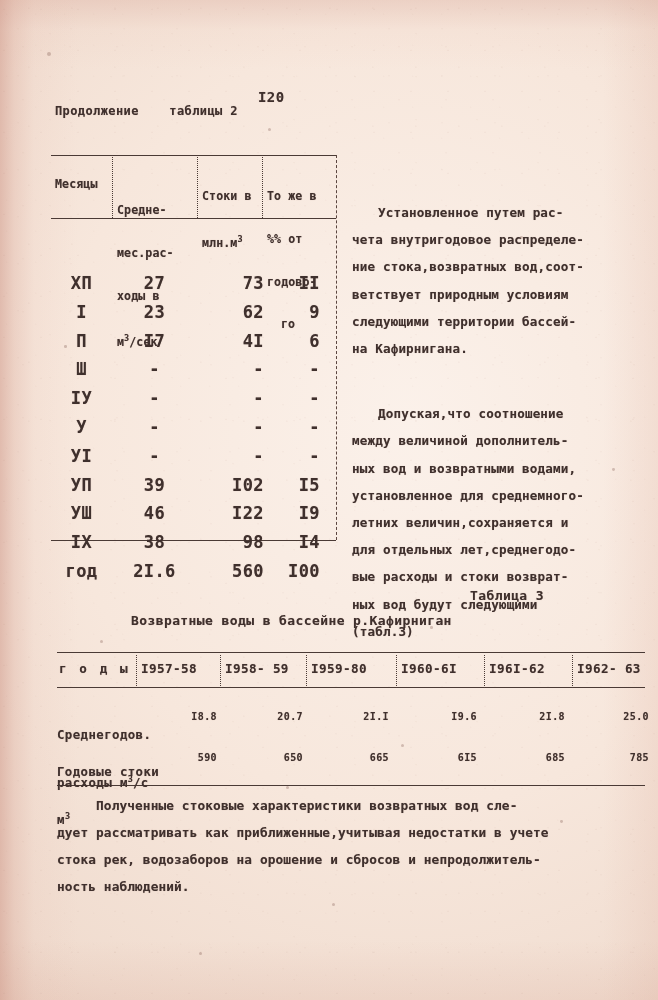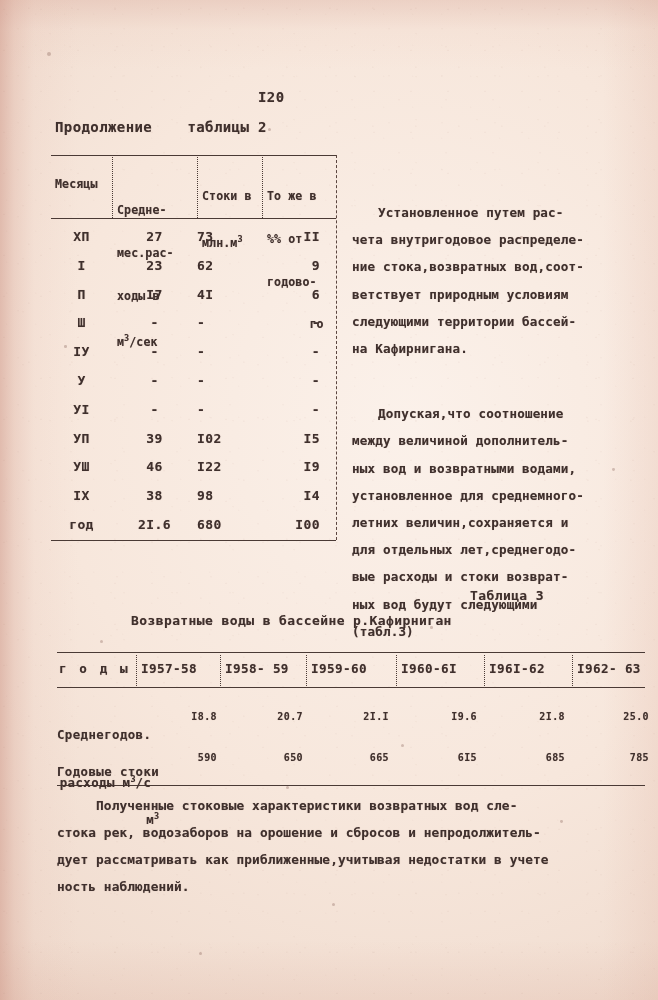--- a/index.html
+++ b/index.html
@@ -68,22 +68,22 @@
     font-weight: 700;
     text-shadow: 0 0 .7px rgba(90,62,56,.45);
   }
 
   #page-number {
     left: 258px; top: 89px;
     font-size: 14px;
   }
 
   #continuation-line {
-    left: 55px; top: 119px;
-    font-size: 14px;
+    left: 55px; top: 104px;
+    font-size: 12px;
   }
 
   
   #table1 {
     left: 51px; top: 155px;
     width: 285px; height: 385px;
   }
   #table1 .rule {
     position: absolute; left: 0; width: 285px;
     height: 0; border-top: 1.6px solid #4a3a35;
@@ -112,24 +112,24 @@
     position: absolute;
     font-size: 11.6px;
     line-height: 14.2px;
     letter-spacing: .1px;
   }
   #t1-head-months { left: 4px;   top: 22px; }
   #t1-head-disch  { left: 66px;  top: 20px;  }
   #t1-head-runoff { left: 151px; top: 6px;  }
   #t1-head-pct    { left: 216px; top: 6px;  }
 
-  .t1-row { position: absolute; left: 0; width: 285px; height: 29px; font-size: 13px; }
+  .t1-row { position: absolute; left: 0; width: 285px; height: 29px; font-size: 17px; margin-top: 44px; }
   .t1-c-month  { position: absolute; left: 0;   width: 61px;  text-align: center; }
   .t1-c-disch  { position: absolute; left: 61px;  width: 85px;  text-align: center; }
-  .t1-c-runoff { position: absolute; left: 146px; width: 85px;  text-align: left; padding-right: 18px; box-sizing: border-box; }
+  .t1-c-runoff { position: absolute; left: 146px; width: 85px;  text-align: right; padding-right: 18px; box-sizing: border-box; }
   .t1-c-pct    { position: absolute; left: 211px; width: 74px;  text-align: right; padding-right: 16px; box-sizing: border-box; }
 
   .sup { font-size: 8.5px; vertical-align: super; letter-spacing: 0; }
 
   
   #right-col {
     left: 352px; top: 161px;
     width: 300px;
   }
   #right-col p {
@@ -164,21 +164,21 @@
   #t3-rule-bottom { top: 133px; }
 
   #table3 .vsep {
     position: absolute; top: 3px; height: 31px;
     width: 0; border-left: 1.7px dotted #4a3a35;
   }
 
   #t3-head-label { position: absolute; left: 2px; top: 9px; font-size: 12.6px; letter-spacing: 2.6px; }
   .t3-year { position: absolute; top: 9px; font-size: 12.6px; }
 
-  .t3-rowlabel { position: absolute; font-size: 12.4px; line-height: 15px; text-align: right; }
+  .t3-rowlabel { position: absolute; font-size: 12.4px; line-height: 15px; }
   #t3-label-discharge { left: 0px;  top: 45px; }
   #t3-label-runoff    { left: 0px;  top: 82px; }
 
   .t3-val { position: absolute; font-size: 10px; text-align: right; }
 
   
   #bottom-par {
     left: 57px; top: 792px;
     width: 592px;
   }
@@ -226,35 +226,35 @@
 
       <div class="t1-head txt" id="t1-head-runoff">
         <div>Стоки в</div>
         <div><span>млн.м</span><span class="sup">3</span></div>
       </div>
 
       <div class="t1-head txt" id="t1-head-pct">
         <div>То же в</div>
         <div>%% от</div>
         <div>годово-</div>
-        <div style="padding-left:14px;text-align:right;">го</div>
+        <div style="padding-left:14px;">го</div>
       </div>
 
       <div id="t1-rows">
           <div class="t1-row txt" style="top: 74px;"><div class="t1-c-month">ХП</div><div class="t1-c-disch">27</div><div class="t1-c-runoff">73</div><div class="t1-c-pct">II</div></div>
           <div class="t1-row txt" style="top: 102.8px;"><div class="t1-c-month">I</div><div class="t1-c-disch">23</div><div class="t1-c-runoff">62</div><div class="t1-c-pct">9</div></div>
           <div class="t1-row txt" style="top: 131.6px;"><div class="t1-c-month">П</div><div class="t1-c-disch">I7</div><div class="t1-c-runoff">4I</div><div class="t1-c-pct">6</div></div>
           <div class="t1-row txt" style="top: 160.4px;"><div class="t1-c-month">Ш</div><div class="t1-c-disch">-</div><div class="t1-c-runoff">-</div><div class="t1-c-pct">-</div></div>
           <div class="t1-row txt" style="top: 189.2px;"><div class="t1-c-month">IУ</div><div class="t1-c-disch">-</div><div class="t1-c-runoff">-</div><div class="t1-c-pct">-</div></div>
           <div class="t1-row txt" style="top: 218px;"><div class="t1-c-month">У</div><div class="t1-c-disch">-</div><div class="t1-c-runoff">-</div><div class="t1-c-pct">-</div></div>
           <div class="t1-row txt" style="top: 246.8px;"><div class="t1-c-month">УI</div><div class="t1-c-disch">-</div><div class="t1-c-runoff">-</div><div class="t1-c-pct">-</div></div>
           <div class="t1-row txt" style="top: 275.6px;"><div class="t1-c-month">УП</div><div class="t1-c-disch">39</div><div class="t1-c-runoff">I02</div><div class="t1-c-pct">I5</div></div>
           <div class="t1-row txt" style="top: 304.4px;"><div class="t1-c-month">УШ</div><div class="t1-c-disch">46</div><div class="t1-c-runoff">I22</div><div class="t1-c-pct">I9</div></div>
           <div class="t1-row txt" style="top: 333.2px;"><div class="t1-c-month">IX</div><div class="t1-c-disch">38</div><div class="t1-c-runoff">98</div><div class="t1-c-pct">I4</div></div>
-          <div class="t1-row txt" style="top: 362px;"><div class="t1-c-month">год</div><div class="t1-c-disch">2I.6</div><div class="t1-c-runoff">680</div><div class="t1-c-pct">I00</div></div>
+          <div class="t1-row txt" style="top: 362px;"><div class="t1-c-month">год</div><div class="t1-c-disch">2I.6</div><div class="t1-c-runoff">560</div><div class="t1-c-pct">I00</div></div>
         </div>
     </div>
 
     <div class="abs txt" id="right-col">
       <div id="rc-p1"><p class="indent">Установленное путем рас-</p><p>чета внутригодовое распределе-</p><p>ние стока,возвратных вод,соот-</p><p>ветствует природным условиям</p><p>следующими территории бассей-</p><p>на Кафирнигана.</p></div>
       <div id="rc-p2"><p class="indent">Допуская,что соотношение</p><p>между величиной дополнитель-</p><p>ных вод и возвратными водами,</p><p>установленное для среднемного-</p><p>летних величин,сохраняется и</p><p>для отдельных лет,среднегодо-</p><p>вые расходы и стоки возврат-</p><p>ных вод будут следующими</p><p>(табл.3)</p></div>
     </div>
 
     <div class="abs txt" id="table3-label">Таблица 3</div>
     <div class="abs txt" id="table3-caption">Возвратные воды в бассейне р.Кафирниган</div>
@@ -262,21 +262,21 @@
     <div class="abs" id="table3">
       <div class="rule" id="t3-rule-top"></div>
       <div class="rule" id="t3-rule-header"></div>
       <div class="rule" id="t3-rule-bottom"></div>
 
       <div class="txt" id="t3-head-label">г о д ы</div>
 
       <div id="t3-years">
           <div class="t3-year txt" style="left: 84px;">I957-58</div>
           <div class="t3-year txt" style="left: 168px;">I958- 59</div>
-          <div class="t3-year txt" style="left: 254px;">I959-60</div>
+          <div class="t3-year txt" style="left: 254px;">I959-80</div>
           <div class="t3-year txt" style="left: 344px;">I960-6I</div>
           <div class="t3-year txt" style="left: 432px;">I96I-62</div>
           <div class="t3-year txt" style="left: 520px;">I962- 63</div>
         </div>
       <div id="t3-seps">
           <div class="vsep" style="left: 79px;"></div>
           <div class="vsep" style="left: 163px;"></div>
           <div class="vsep" style="left: 249px;"></div>
           <div class="vsep" style="left: 339px;"></div>
           <div class="vsep" style="left: 427px;"></div>
@@ -302,21 +302,21 @@
           <div class="t3-val txt" style="left: 522px; width: 70px; top: 59px;">25.0</div>
           <div class="t3-val txt" style="left: 90px; width: 70px; top: 100px;">590</div>
           <div class="t3-val txt" style="left: 176px; width: 70px; top: 100px;">650</div>
           <div class="t3-val txt" style="left: 262px; width: 70px; top: 100px;">665</div>
           <div class="t3-val txt" style="left: 350px; width: 70px; top: 100px;">6I5</div>
           <div class="t3-val txt" style="left: 438px; width: 70px; top: 100px;">685</div>
           <div class="t3-val txt" style="left: 522px; width: 70px; top: 100px;">785</div>
         </div>
     </div>
 
-    <div class="abs txt" id="bottom-par"><p>     Полученные стоковые характеристики возвратных вод сле-</p><p>стока рек, водозаборов на орошение и сбросов и непродолжитель-</p><p>дует рассматривать как приближенные,учитывая недостатки в учете</p><p>ность наблюдений.</p></div>
+    <div class="abs txt" id="bottom-par"><p>     Полученные стоковые характеристики возвратных вод сле-</p><p>дует рассматривать как приближенные,учитывая недостатки в учете</p><p>стока рек, водозаборов на орошение и сбросов и непродолжитель-</p><p>ность наблюдений.</p></div>
 
   <div class="speck" style="left: 47px; top: 52px; width: 4px; height: 4px;"></div>
       <div class="speck" style="left: 268px; top: 128px; width: 3.2px; height: 3.2px;"></div>
       <div class="speck" style="left: 520px; top: 236px; width: 2.8px; height: 2.8px;"></div>
       <div class="speck" style="left: 100px; top: 640px; width: 3px; height: 3px;"></div>
       <div class="speck" style="left: 401px; top: 744px; width: 3.2px; height: 3.2px;"></div>
       <div class="speck" style="left: 332px; top: 903px; width: 3.4px; height: 3.4px;"></div>
       <div class="speck" style="left: 612px; top: 468px; width: 2.8px; height: 2.8px;"></div>
       <div class="speck" style="left: 199px; top: 952px; width: 3px; height: 3px;"></div>
       <div class="speck" style="left: 64px; top: 345px; width: 2.6px; height: 2.6px;"></div>

